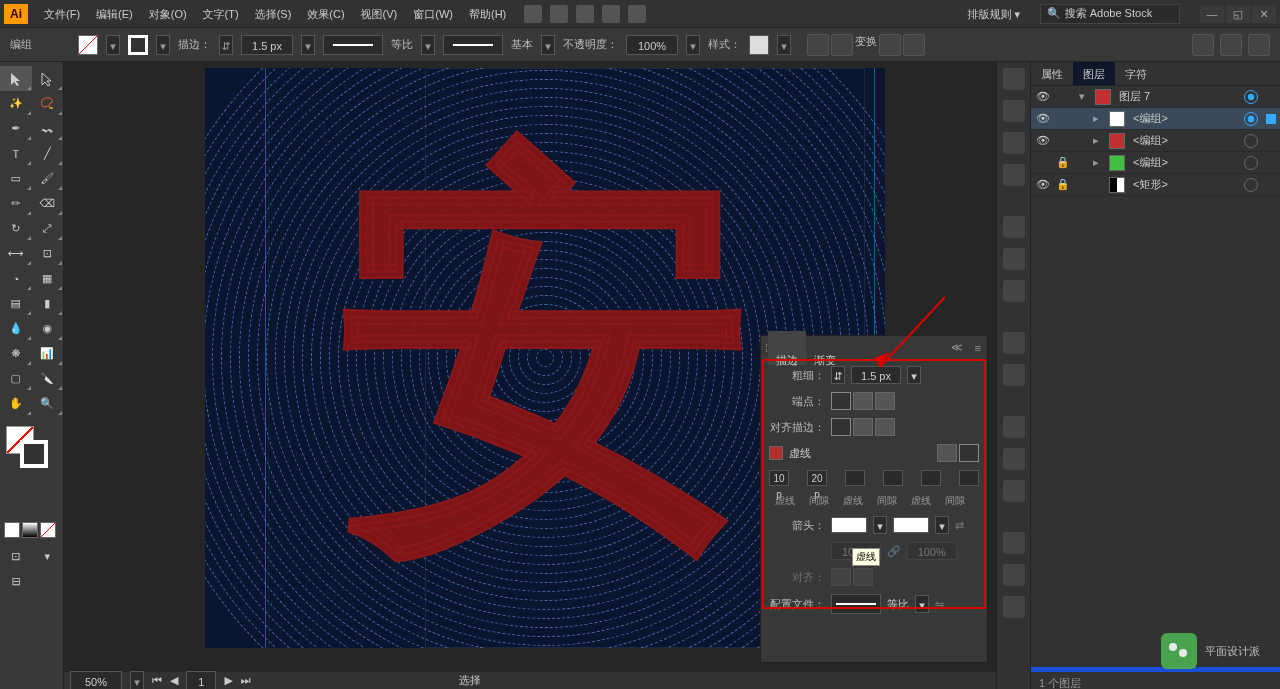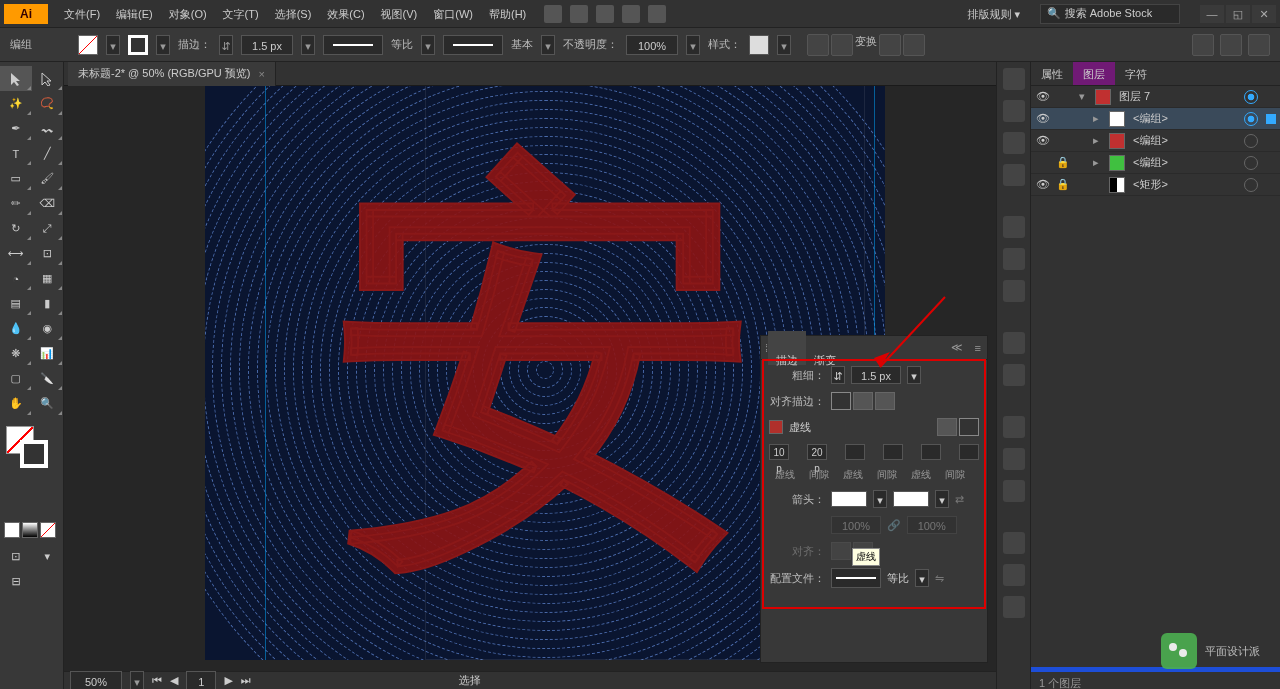--- a/index.html
+++ b/index.html
@@ -1,18 +1,18 @@
 <!DOCTYPE html>
 <html><head>
 <meta charset="utf-8">
 <style>
 *{margin:0;padding:0;box-sizing:border-box;font-family:"Microsoft YaHei",sans-serif;font-size:11px;color:#ccc;user-select:none}
 body{background:#323232;width:1280px;height:689px;overflow:hidden;position:relative}
 .menubar{height:28px;background:#323232;display:flex;align-items:center;padding:0 4px;border-bottom:1px solid #222}
-.ai-logo{width:44px;height:20px;background:#ff9a00;color:#330000;font-weight:bold;text-align:center;line-height:20px;font-size:12px;margin-right:8px}
+.ai-logo{width:24px;height:20px;background:#ff9a00;color:#330000;font-weight:bold;text-align:center;line-height:20px;font-size:12px;margin-right:8px}
 .menu-item{padding:0 8px;height:28px;line-height:28px;cursor:pointer}
 .menu-icons{display:flex;gap:8px;margin-left:10px;align-items:center}
 .mi{width:18px;height:18px;background:#555;border-radius:2px}
 .menubar-right{margin-left:auto;display:flex;align-items:center;gap:12px}
 .search-stock{width:140px;height:20px;background:#2a2a2a;border:1px solid #444;padding:0 6px;display:flex;align-items:center;gap:4px;color:#666}
 .win-btns{display:flex;gap:2px;margin-left:8px}
 .win-btn{width:24px;height:18px;background:#3a3a3a;text-align:center;line-height:18px;color:#aaa}
 .optbar{height:34px;background:#383838;display:flex;align-items:center;padding:0 10px;gap:8px;border-bottom:1px solid #222}
 .opt-label{color:#bbb}
 .fill-sw,.stroke-sw{width:20px;height:20px;border:1px solid #666}
@@ -68,21 +68,21 @@
 .dash-seg{display:flex;gap:18px}
 .ds{width:32px;height:16px;background:#2a2a2a;border:1px solid #555;text-align:center;line-height:16px;font-size:10px}
 .dash-labels{display:flex;gap:2px;margin-left:0}
 .dl{width:32px;text-align:center;font-size:10px;color:#999}
 .arrow-sw{width:36px;height:16px;background:#fff;border:1px solid #555}
 .right-dock{width:34px;background:#323232;border-left:1px solid #222;display:flex;flex-direction:column;align-items:center;padding-top:6px;gap:10px}
 .dock-ic{width:22px;height:22px;background:#444;border-radius:3px}
 .layers-panel{width:250px;background:#323232;border-left:1px solid #222;display:flex;flex-direction:column}
 .lp-tabs{height:24px;display:flex;border-bottom:1px solid #222}
 .lptab{padding:0 10px;line-height:24px}
-.lptab.active{background:#701a75}
+.lptab.active{background:#0f172a}
 .layer-list{flex:1;overflow:auto}
 .layer-row{height:22px;display:flex;align-items:center;gap:4px;padding:0 4px;border-bottom:1px solid #2a2a2a}
 .layer-row.sel{background:#3a4a5a}
 .eye{width:16px;text-align:center;color:#ccc}
 .lock{width:16px;text-align:center;color:#999}
 .indent{display:inline-block}
 .twisty{width:12px;color:#999}
 .thumb{width:16px;height:16px;border:1px solid #666;background:#888}
 .thumb.red{background:#c03030}
 .thumb.green{background:#40c040}
@@ -254,26 +254,20 @@
     <div class="tool-row" style="margin-top:6px">
         <div class="tool">⊡</div>
         <div class="tool">▾</div>
       </div>
     <div class="tool-row">
         <div class="tool">⊟</div>
       </div>
   </div>
 
   <div class="doc-area">
-    <div class="tabbar">
-      <div class="doctab">
-        <span>未标题-2* @ 50% (RGB/GPU 预览)</span>
-        <span class="x">×</span>
-      </div>
-    </div>
     <div class="canvas-wrap">
       <div class="canvas">
         <div class="artwork">
           <div class="blue-circle" style="width:18px;height:18px"></div>
             <div class="blue-circle" style="width:36px;height:36px"></div>
             <div class="blue-circle" style="width:54px;height:54px"></div>
             <div class="blue-circle" style="width:72px;height:72px"></div>
             <div class="blue-circle" style="width:90px;height:90px"></div>
             <div class="blue-circle" style="width:108px;height:108px"></div>
             <div class="blue-circle" style="width:126px;height:126px"></div>
@@ -430,20 +424,28 @@
     <div style="padding:0 6px;color:#999">≡</div>
   </div>
   <div class="panel-body">
     <div class="prow">
       <span class="plabel">粗细：</span>
       <div class="pdd">⇵</div>
       <div class="pinput">1.5 px</div>
       <div class="pdd">▾</div>
     </div>
     <div class="prow">
+      <span class="plabel">端点：</span>
+      <div class="btngrp">
+        <div class="pb active"></div>
+        <div class="pb"></div>
+        <div class="pb"></div>
+      </div>
+    </div>
+    <div class="prow">
       <span class="plabel">对齐描边：</span>
       <div class="btngrp">
         <div class="pb active"></div>
         <div class="pb"></div>
         <div class="pb"></div>
       </div>
     </div>
     <div class="prow">
       <div class="dash-chk"></div>
       <span>虚线</span>

